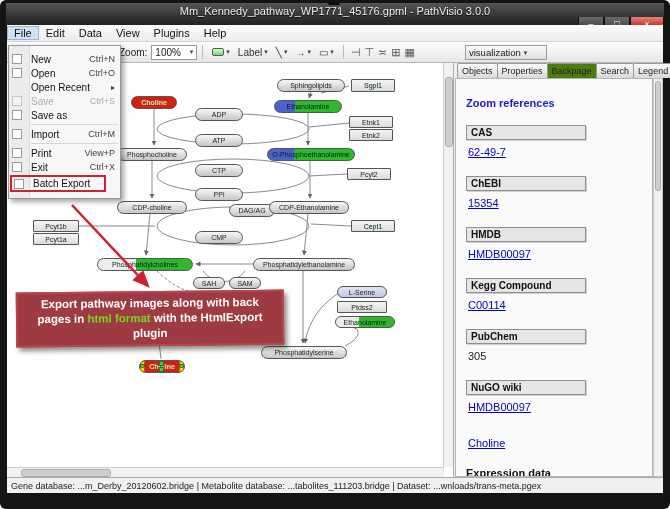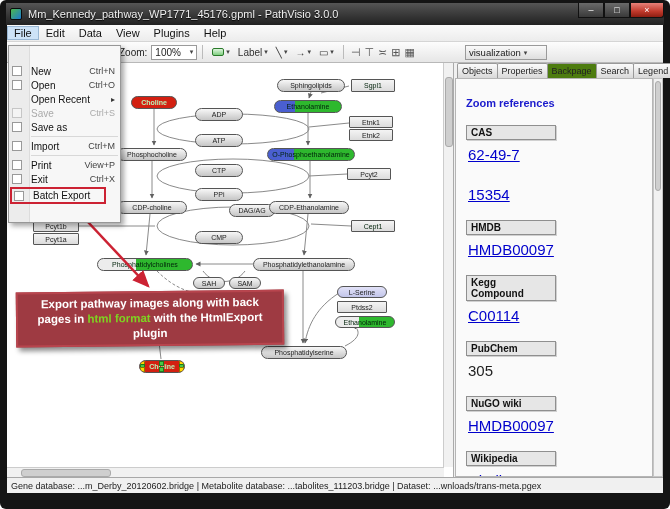--- a/index.html
+++ b/index.html
@@ -1,21 +1,21 @@
 <!DOCTYPE html>
 <html><head>
 <meta charset="utf-8">
 <style>
   * { margin:0; padding:0; box-sizing:border-box; }
   html,body { background:#fff; font-family:"Liberation Sans", sans-serif; }
   .frame { position:relative; width:670px; height:509px; background:#141414; border-radius:6px; overflow:hidden; }
 
   
   .titlebar { position:absolute; left:6px; top:3px; right:6px; height:22px; display:flex; align-items:center;
-              background:linear-gradient(#555,#353535 60%,#222); color:#f0f0f0; font-size:11px; }
+              background:linear-gradient(#555,#353535 60%,#222); color:#f0f0f0; font-size:11px;flex-direction:column; }
   .app-icon { width:12px; height:12px; margin:0 6px 0 4px; border-radius:2px;
               background:linear-gradient(135deg,#4db84d,#1d7ad1); border:1px solid #0a0a0a; }
   .title-text { text-shadow:0 1px 1px #000; white-space:nowrap; }
   .win-controls { margin-left:auto; display:flex; align-self:flex-start; }
   .wbtn { width:26px; height:15px; font-size:9px; color:#fff; display:flex; align-items:center; justify-content:center;
           background:linear-gradient(#6a6a6a,#3a3a3a); border:1px solid #111; border-top:none; }
   .wbtn.close { width:34px; background:linear-gradient(#e78179,#c0392b 60%,#8e1e12); border-bottom-right-radius:3px; }
 
   
   .window-body { position:absolute; left:7px; top:25px; width:656px; height:468px; background:#f0f0f0; }
@@ -72,35 +72,35 @@
   
   .sidepanel { position:absolute; left:448px; top:0; width:208px; height:414px; background:#f0f0f0; }
   .tabs { display:flex; height:15px; font-size:9px; color:#222; padding-left:2px; }
   .tab { display:flex; align-items:center; padding:0 4px; background:linear-gradient(#fbfbfb,#d9d9d9);
          border:1px solid #999; border-bottom:none; border-radius:2px 2px 0 0; margin-right:-1px; }
   .tab.active { background:#4d7c0f; position:relative; z-index:2; }
   .panel-body { position:absolute; left:0; top:15px; right:10px; bottom:0; background:#fafafa; border:1px solid #b5b5b5;
                 padding:8px 0 0 10px; overflow:hidden; }
   .xref-header { color:#1a1acc; font-weight:bold; font-size:11px; margin:10px 0 16px; }
   .xsec { margin-bottom:16px; }
-  .hdrbox { width:90px; background:#e6e6e6; border:1px solid #8f8f8f; box-shadow:1px 1px 0 #d0d0d0;
+  .hdrbox { width:120px; background:#e6e6e6; border:1px solid #8f8f8f; box-shadow:1px 1px 0 #d0d0d0;
             font-size:10px; font-weight:bold; color:#111; padding:1px 4px; }
-  .xval { display:inline-block; margin:6px 0 0 2px; font-size:15px; color:#0000cc; text-decoration:underline; }
+  .xval { display:inline-block; margin:6px 0 0 2px; font-size:11px; color:#0000cc; text-decoration:underline; }
   .xval.plain { color:#222; text-decoration:none; }
   .xfooter { font-weight:bold; font-size:11px; color:#111; margin-top:4px; }
   .pscroll { position:absolute; right:0; top:15px; bottom:0; width:10px; background:#f1f1f1; border:1px solid #c5c5c5; }
   .pscroll .thumb { position:absolute; left:1px; top:2px; width:6px; height:110px; background:#cfcfcf; border:1px solid #aaa; border-radius:3px; }
 
   
   .statusbar { position:absolute; left:0; bottom:0; right:0; height:16px; background:#f0f0f0; border-top:1px solid #a8a8a8;
                font-size:9px; color:#222; display:flex; align-items:center; padding-left:4px; white-space:nowrap; overflow:hidden; }
 
   
   .filemenu { position:absolute; left:8px; top:45px; width:113px; background:#f7f7f7; border:1px solid #979797;
-              box-shadow:3px 3px 5px rgba(0,0,0,.35); z-index:60; padding:18px 0; font-size:10px; color:#111; }
+              box-shadow:3px 3px 5px rgba(0,0,0,.35); z-index:60; padding:6px 0; font-size:10px; color:#111; }
   .filemenu::before { content:""; position:absolute; left:0; top:0; bottom:0; width:20px; background:#ececec; border-right:1px solid #dcdcdc; }
   .fm-item { position:relative; display:flex; align-items:center; height:14px; padding:0 5px 0 3px; }
   .fm-item .ic { width:10px; height:10px; border:1px solid #999; margin-right:9px; flex:0 0 auto; background:#fff; }
   .ic-new { background:#fff; }
   .ic-open { background:#f2d377; }
   .ic-save { background:#9fb3c8; opacity:.45; }
   .ic-saveas { background:#9fb3c8; }
   .ic-import { background:linear-gradient(45deg,#79c979,#fff); }
   .ic-export { background:linear-gradient(225deg,#79c979,#fff); }
   .ic-print { background:#c9c9c9; }
@@ -267,40 +267,40 @@
           <span class="tab">Search</span>
           <span class="tab">Legend</span>
         </div>
         <div class="panel-body">
           <div class="xref-header">Zoom references</div>
           <div class="xsec">
             <div class="hdrbox">CAS</div>
             <a class="xval">62-49-7</a>
           </div>
           <div class="xsec">
+            <div class="hdrbox">ChEBI</div>
             <a class="xval">15354</a>
           </div>
           <div class="xsec">
             <div class="hdrbox">HMDB</div>
             <a class="xval">HMDB00097</a>
           </div>
           <div class="xsec">
             <div class="hdrbox">Kegg Compound</div>
             <a class="xval">C00114</a>
           </div>
           <div class="xsec">
             <div class="hdrbox">PubChem</div>
             <span class="xval plain">305</span>
           </div>
           <div class="xsec">
             <div class="hdrbox">NuGO wiki</div>
             <a class="xval">HMDB00097</a>
           </div>
           <div class="xsec">
-            <div class="hdrbox">Wikipedia</div>
             <a class="xval">Choline</a>
           </div>
           <div class="xfooter">Expression data</div>
         </div>
         <div class="pscroll">
           <div class="thumb"></div>
         </div>
       </div>
 
     </div>

